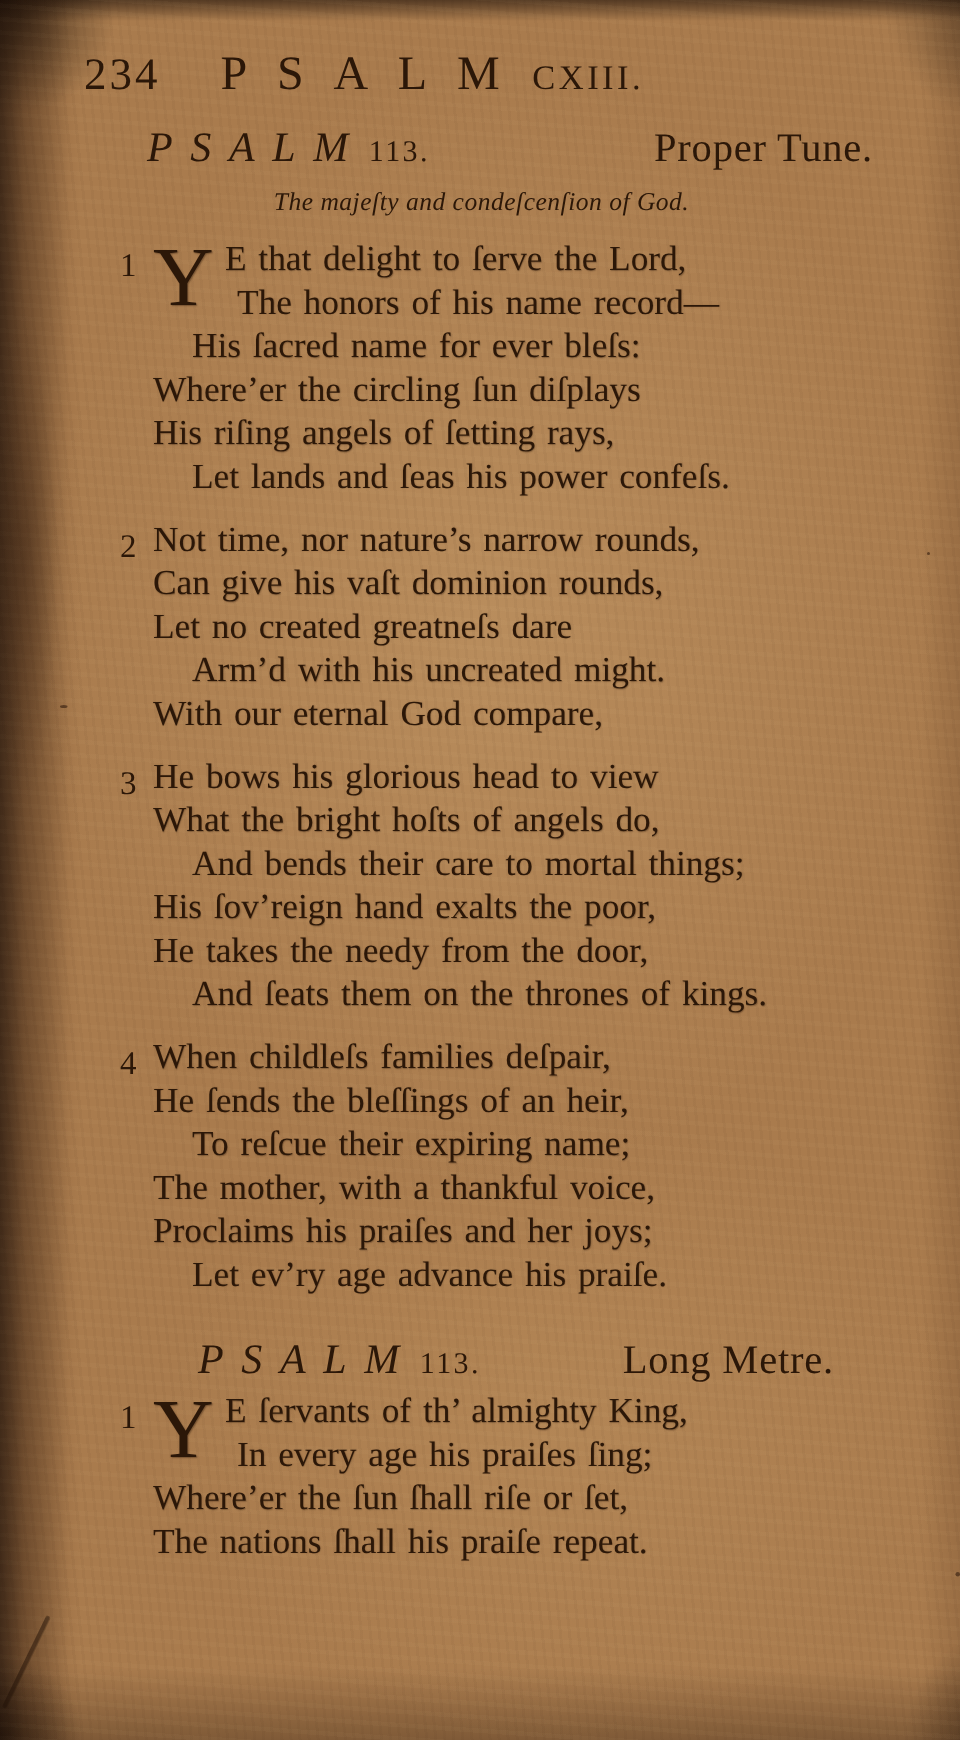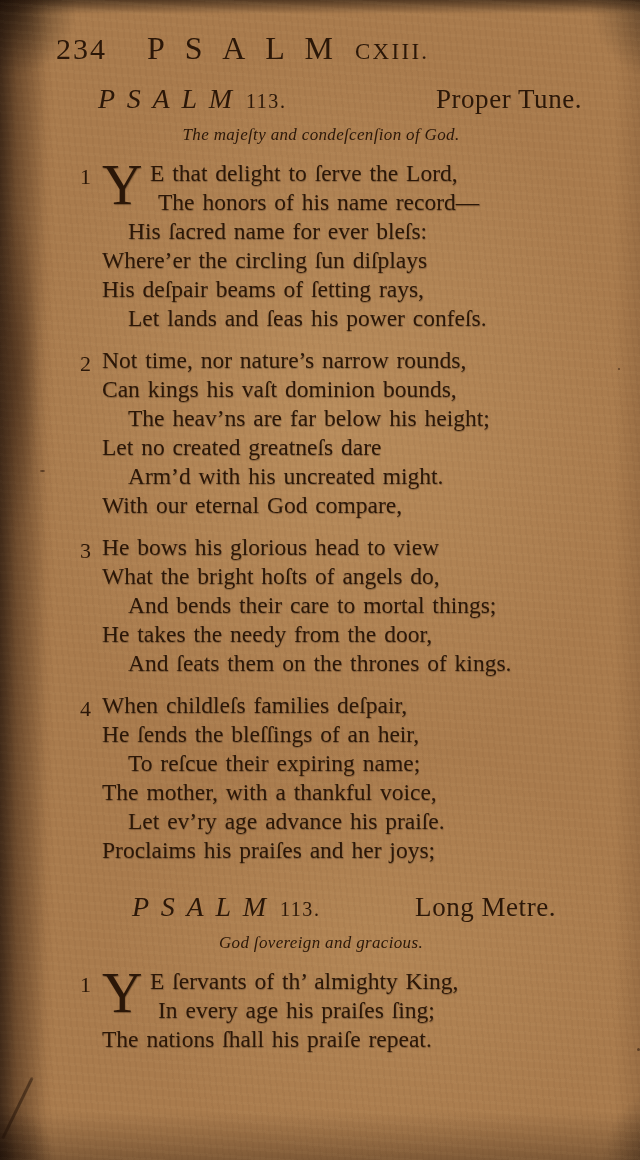--- a/index.html
+++ b/index.html
@@ -114,69 +114,69 @@
 
       <div class="verses">
 
         <div class="verse">
           <span class="vnum">1</span>
           <span class="dropcap">Y</span>
           <div class="line dc1">E that delight to ſerve the Lord,</div>
           <div class="line dc2">The honors of his name record—</div>
           <div class="line ind">His ſacred name for ever bleſs:</div>
           <div class="line">Where’er the circling ſun diſplays</div>
-          <div class="line">His deſpair beams of ſetting rays,</div>
+          <div class="line">His riſing angels of ſetting rays,</div>
           <div class="line ind">Let lands and ſeas his power confeſs.</div>
         </div>
 
         <div class="verse">
           <span class="vnum">2</span>
           <div class="line">Not time, nor nature’s narrow rounds,</div>
-          <div class="line">Can kings his vaſt dominion bounds,</div>
-          <div class="line ind">The heav’ns are far below his height;</div>
+          <div class="line">Can give his vaſt dominion rounds,</div>
           <div class="line">Let no created greatneſs dare</div>
           <div class="line ind">Arm’d with his uncreated might.</div>
           <div class="line">With our eternal God compare,</div>
         </div>
 
         <div class="verse">
           <span class="vnum">3</span>
           <div class="line">He bows his glorious head to view</div>
           <div class="line">What the bright hoſts of angels do,</div>
           <div class="line ind">And bends their care to mortal things;</div>
+          <div class="line">His ſov’reign hand exalts the poor,</div>
           <div class="line">He takes the needy from the door,</div>
           <div class="line ind">And ſeats them on the thrones of kings.</div>
         </div>
 
         <div class="verse">
           <span class="vnum">4</span>
           <div class="line">When childleſs families deſpair,</div>
           <div class="line">He ſends the bleſſings of an heir,</div>
           <div class="line ind">To reſcue their expiring name;</div>
           <div class="line">The mother, with a thankful voice,</div>
+          <div class="line">Proclaims his praiſes and her joys;</div>
           <div class="line ind">Let ev’ry age advance his praiſe.</div>
-          <div class="line">Proclaims his praiſes and her joys;</div>
         </div>
 
       </div>
     </section>
 
     <section style="margin-top:26px;">
       <div class="sec-heading second">
         <span class="h-word">PSALM</span>
         <span class="h-num">113.</span>
         <span class="h-right">Long Metre.</span>
       </div>
-      <div class="subtitle">God ſovereign and gracious.</div>
 
       <div class="verses">
         <div class="verse">
           <span class="vnum">1</span>
           <span class="dropcap">Y</span>
           <div class="line dc1">E ſervants of th’ almighty King,</div>
           <div class="line dc2">In every age his praiſes ſing;</div>
+          <div class="line">Where’er the ſun ſhall riſe or ſet,</div>
           <div class="line">The nations ſhall his praiſe repeat.</div>
         </div>
       </div>
     </section>
 
   </div>
 </div>
 
 </body></html>

